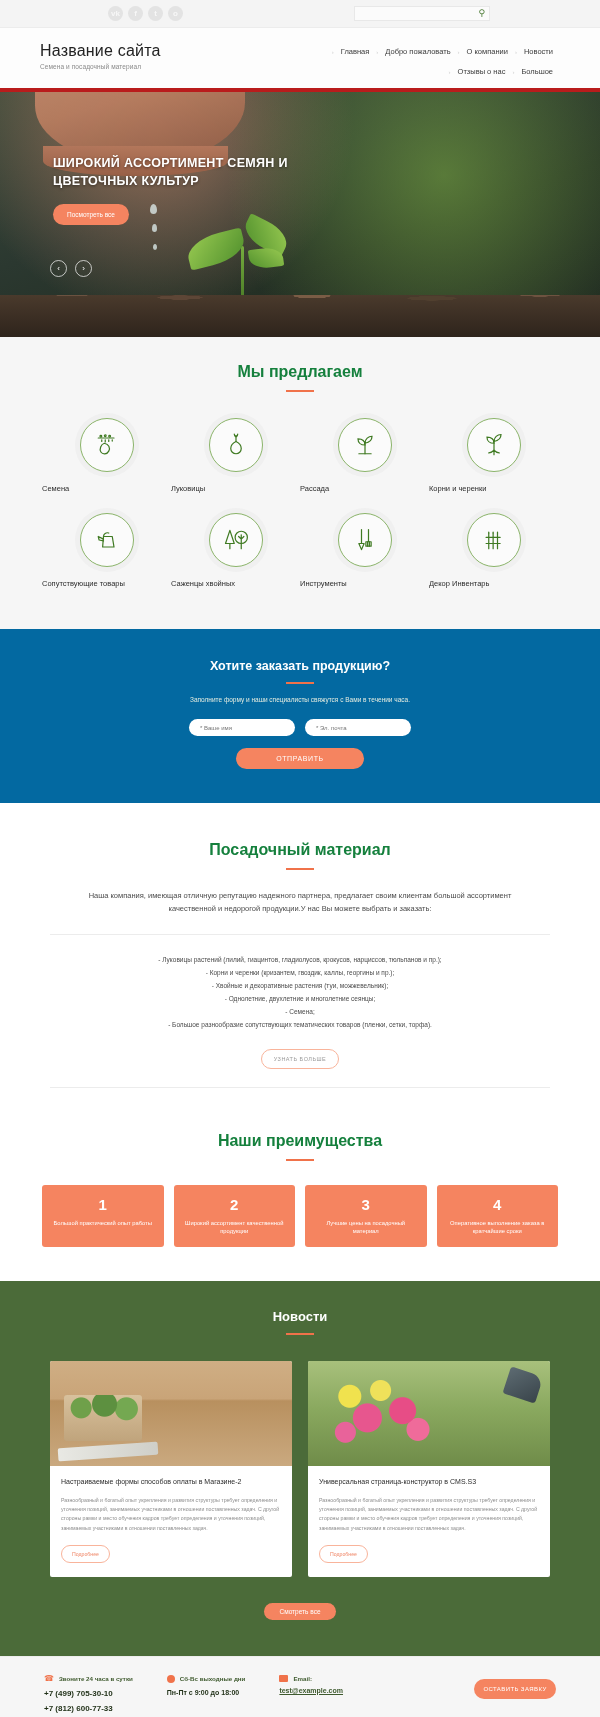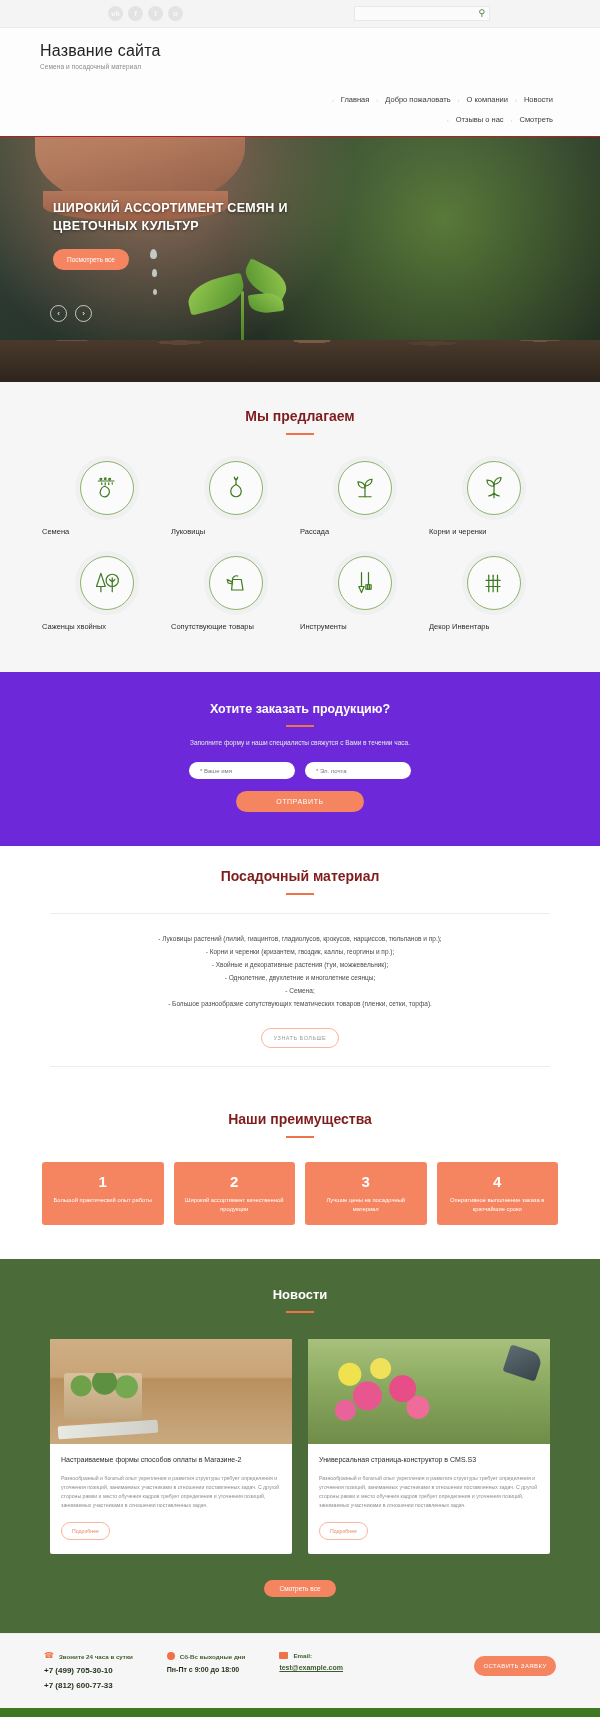--- a/index.html
+++ b/index.html
@@ -41,30 +41,30 @@
     font-size: 7px; flex: 1; color: #777;
     font-family: inherit;
   }
   .search-ico { color: #4a7a33; font-size: 9px; line-height: 1; cursor: pointer; }
 
   
   .header {
     background: #fdfdfd;
     padding: 14px 40px 12px 40px;
     display: flex; align-items: flex-start;
-    border-bottom: 1px solid #b91c1c;
+    border-bottom: 4px solid #b91c1c;
     min-height: 60px;
   }
   .brand { width: 230px; }
   .brand-title { font-size: 16px; font-weight: 400; color: #222; letter-spacing: .2px; }
   .brand-sub { font-size: 6.5px; color: #8a8a8a; margin-top: 3px; letter-spacing: .1px; }
   .nav { flex: 1; padding-top: 5px; }
   .nav-row {
     display: flex; justify-content: flex-end;
-    align-items: center; gap: 0px; flex-wrap: wrap; margin-top: 48px;
+    align-items: center; gap: 0px; flex-wrap: wrap;
   }
   .nav-row + .nav-row { margin-top: 11px; }
   .nav-item {
     font-size: 7.5px; color: #3a3a3a; text-decoration: none;
     padding: 0 7px; cursor: pointer; white-space: nowrap;
   }
   .nav-sep { color: #cfcfcf; font-size: 6px; }
 
   
   .hero {
@@ -131,58 +131,58 @@
   .hero-arrows { position: absolute; left: 50px; bottom: 60px; display: flex; gap: 8px; z-index: 5; }
   .arrow {
     width: 17px; height: 17px; border-radius: 50%;
     border: 1px solid rgba(255,255,255,.7);
     color: #fff; font-size: 8px; cursor: pointer;
     display: flex; align-items: center; justify-content: center;
   }
 
   
   .offer { background: #f6f6f6; padding: 26px 0 40px; }
-  .sec-title { text-align: center; font-size: 14px; font-weight: bold; color: #7f1d1d; }
+  .sec-title { text-align: center; font-size: 16px; font-weight: bold; color: #15803d; }
   .sec-rule { width: 28px; height: 2px; background: #f0724a; margin: 9px auto 0; }
   .offer-grid {
     display: grid; grid-template-columns: repeat(4,1fr);
     row-gap: 18px; margin-top: 26px; padding: 0 42px;
   }
   .offer-cell { }
   .ico-circle {
     width: 54px; height: 54px; margin: 0 auto; border-radius: 50%;
     border: 1px solid #8bb46a; background: #fbfbfb;
     display: flex; align-items: center; justify-content: center;
     box-shadow: 0 0 0 5px #f0f0f0;
     cursor: pointer;
   }
   .ico-circle svg { width: 28px; height: 28px; }
   .offer-label { font-size: 7.5px; color: #2c2c2c; margin-top: 12px; line-height: 1.4; }
 
   
-  .order { background: #6d28d9; padding: 30px 0 34px; text-align: center; }
+  .order { background: #0369a1; padding: 30px 0 34px; text-align: center; }
   .order h2 { color: #fff; font-size: 12.5px; font-weight: bold; }
   .order .sec-rule { background: #f0724a; }
   .order-sub { color: #e4ece0; font-size: 6.5px; margin-top: 12px; }
   .order-fields { display: flex; justify-content: center; gap: 10px; margin-top: 16px; }
   .order-fields input {
     width: 106px; height: 17px; border-radius: 10px;
     border: none; outline: none; background: #fff;
     font-size: 6px; padding: 0 11px; color: #555;
     font-family: inherit;
   }
   .order-submit {
     margin-top: 12px; background: #f58460; border: none; cursor: pointer;
     color: #fff; font-size: 7px; letter-spacing: .6px;
     width: 128px; height: 21px; border-radius: 11px;
     font-family: inherit;
   }
 
   
-  .material { background: #fff; padding: 22px 0 0; }
+  .material { background: #fff; padding: 38px 0 0; }
   .material-lead {
     text-align: center; font-size: 7.5px; color: #4b4b4b;
     line-height: 1.7; max-width: 460px; margin: 20px auto 0;
   }
   .hr { height: 1px; background: #ececec; margin: 18px 50px; }
   .material-list { text-align: center; }
   .material-list li { list-style: none; font-size: 6.5px; color: #4b4b4b; line-height: 2.0; }
   .btn-outline {
     display: block; margin: 18px auto 0; background: #fff;
     border: 1px solid #f9b49b; color: #9a9a9a;
@@ -331,21 +331,21 @@
         <a class="nav-item">Добро пожаловать</a>
         <span class="nav-sep">›</span>
         <a class="nav-item">О компании</a>
         <span class="nav-sep">›</span>
         <a class="nav-item">Новости</a>
       </div>
       <div class="nav-row">
         <span class="nav-sep">›</span>
         <a class="nav-item">Отзывы о нас</a>
         <span class="nav-sep">›</span>
-        <a class="nav-item">Смотреть</a>
+        <a class="nav-item">Большое</a>
       </div>
     </div>
   </div>
 
   <div class="hero">
     <div class="hero-hand"></div>
     <div class="hero-sprout">
       <div class="stem"></div>
       <div class="leaf l1"></div>
       <div class="leaf l2"></div>
@@ -415,37 +415,37 @@
             <path d="M16 12c5-1 8-4 8-8-4 0-8 3-8 8z"></path>
             <path d="M16 22c-2 2-4 3-6 3M16 22c2 2 4 3 6 3M16 22v5"></path>
           </svg>
         </div>
         <div class="offer-label">Корни и черенки</div>
       </div>
 
       <div class="offer-cell">
         <div class="ico-circle">
           <svg viewBox="0 0 32 32" fill="none" stroke="#3f7a22" stroke-width="1.4" stroke-linecap="round" stroke-linejoin="round">
+            <path d="M12 12h10l2 12H11z"></path>
+            <path d="M12 12c0-3 3-5 6-4"></path>
+            <path d="M12 15l-6-3 1 4 5 1"></path>
+          </svg>
+        </div>
+        <div class="offer-label">Сопутствующие товары</div>
+      </div>
+
+      <div class="offer-cell">
+        <div class="ico-circle">
+          <svg viewBox="0 0 32 32" fill="none" stroke="#3f7a22" stroke-width="1.4" stroke-linecap="round" stroke-linejoin="round">
             <path d="M9 20L4 20 9 5l5 15h-5zM9 20v6"></path>
             <circle cx="22" cy="13" r="7"></circle>
               <path d="M22 26V10M22 15l-3-3M22 15l3-3"></path>
           </svg>
         </div>
         <div class="offer-label">Саженцы хвойных</div>
-      </div>
-
-      <div class="offer-cell">
-        <div class="ico-circle">
-          <svg viewBox="0 0 32 32" fill="none" stroke="#3f7a22" stroke-width="1.4" stroke-linecap="round" stroke-linejoin="round">
-            <path d="M12 12h10l2 12H11z"></path>
-            <path d="M12 12c0-3 3-5 6-4"></path>
-            <path d="M12 15l-6-3 1 4 5 1"></path>
-          </svg>
-        </div>
-        <div class="offer-label">Сопутствующие товары</div>
       </div>
 
       <div class="offer-cell">
         <div class="ico-circle">
           <svg viewBox="0 0 32 32" fill="none" stroke="#3f7a22" stroke-width="1.4" stroke-linecap="round" stroke-linejoin="round">
             <path d="M12 4v4M12 8v12M9 20h6l-3 7-3-7z"></path>
             <path d="M20 4v4M20 8v10M17 18h6v5h-6z"></path>
             <path d="M19 18v5M21 18v5"></path>
           </svg>
         </div>
@@ -473,20 +473,21 @@
     <div class="order-fields">
       <input placeholder="* Ваше имя" style="">
       <input placeholder="* Эл. почта" style="">
     </div>
     <button class="order-submit">ОТПРАВИТЬ</button>
   </div>
 
   <div class="material">
     <div class="sec-title">Посадочный материал</div>
     <div class="sec-rule"></div>
+    <div class="material-lead">Наша компания, имеющая отличную репутацию надежного партнера, предлагает своим клиентам большой ассортимент качественной и недорогой продукции.У нас Вы можете выбрать и заказать:</div>
     <div class="hr"></div>
     <ul class="material-list">
       <li>- Луковицы растений (лилий, гиацинтов, гладиолусов, крокусов, нарциссов, тюльпанов и пр.);</li>
       <li>- Корни и черенки (кризантем, гвоздик, каллы, георгины и пр.);</li>
       <li>- Хвойные и декоративные растения (туи, можжевельник);</li>
       <li>- Однолетние, двухлетние и многолетние сеянцы;</li>
       <li>- Семена;</li>
       <li>- Большое разнообразие сопутствующих тематических товаров (пленки, сетки, торфа).</li>
     </ul>
     <button class="btn-outline">УЗНАТЬ БОЛЬШЕ</button>

